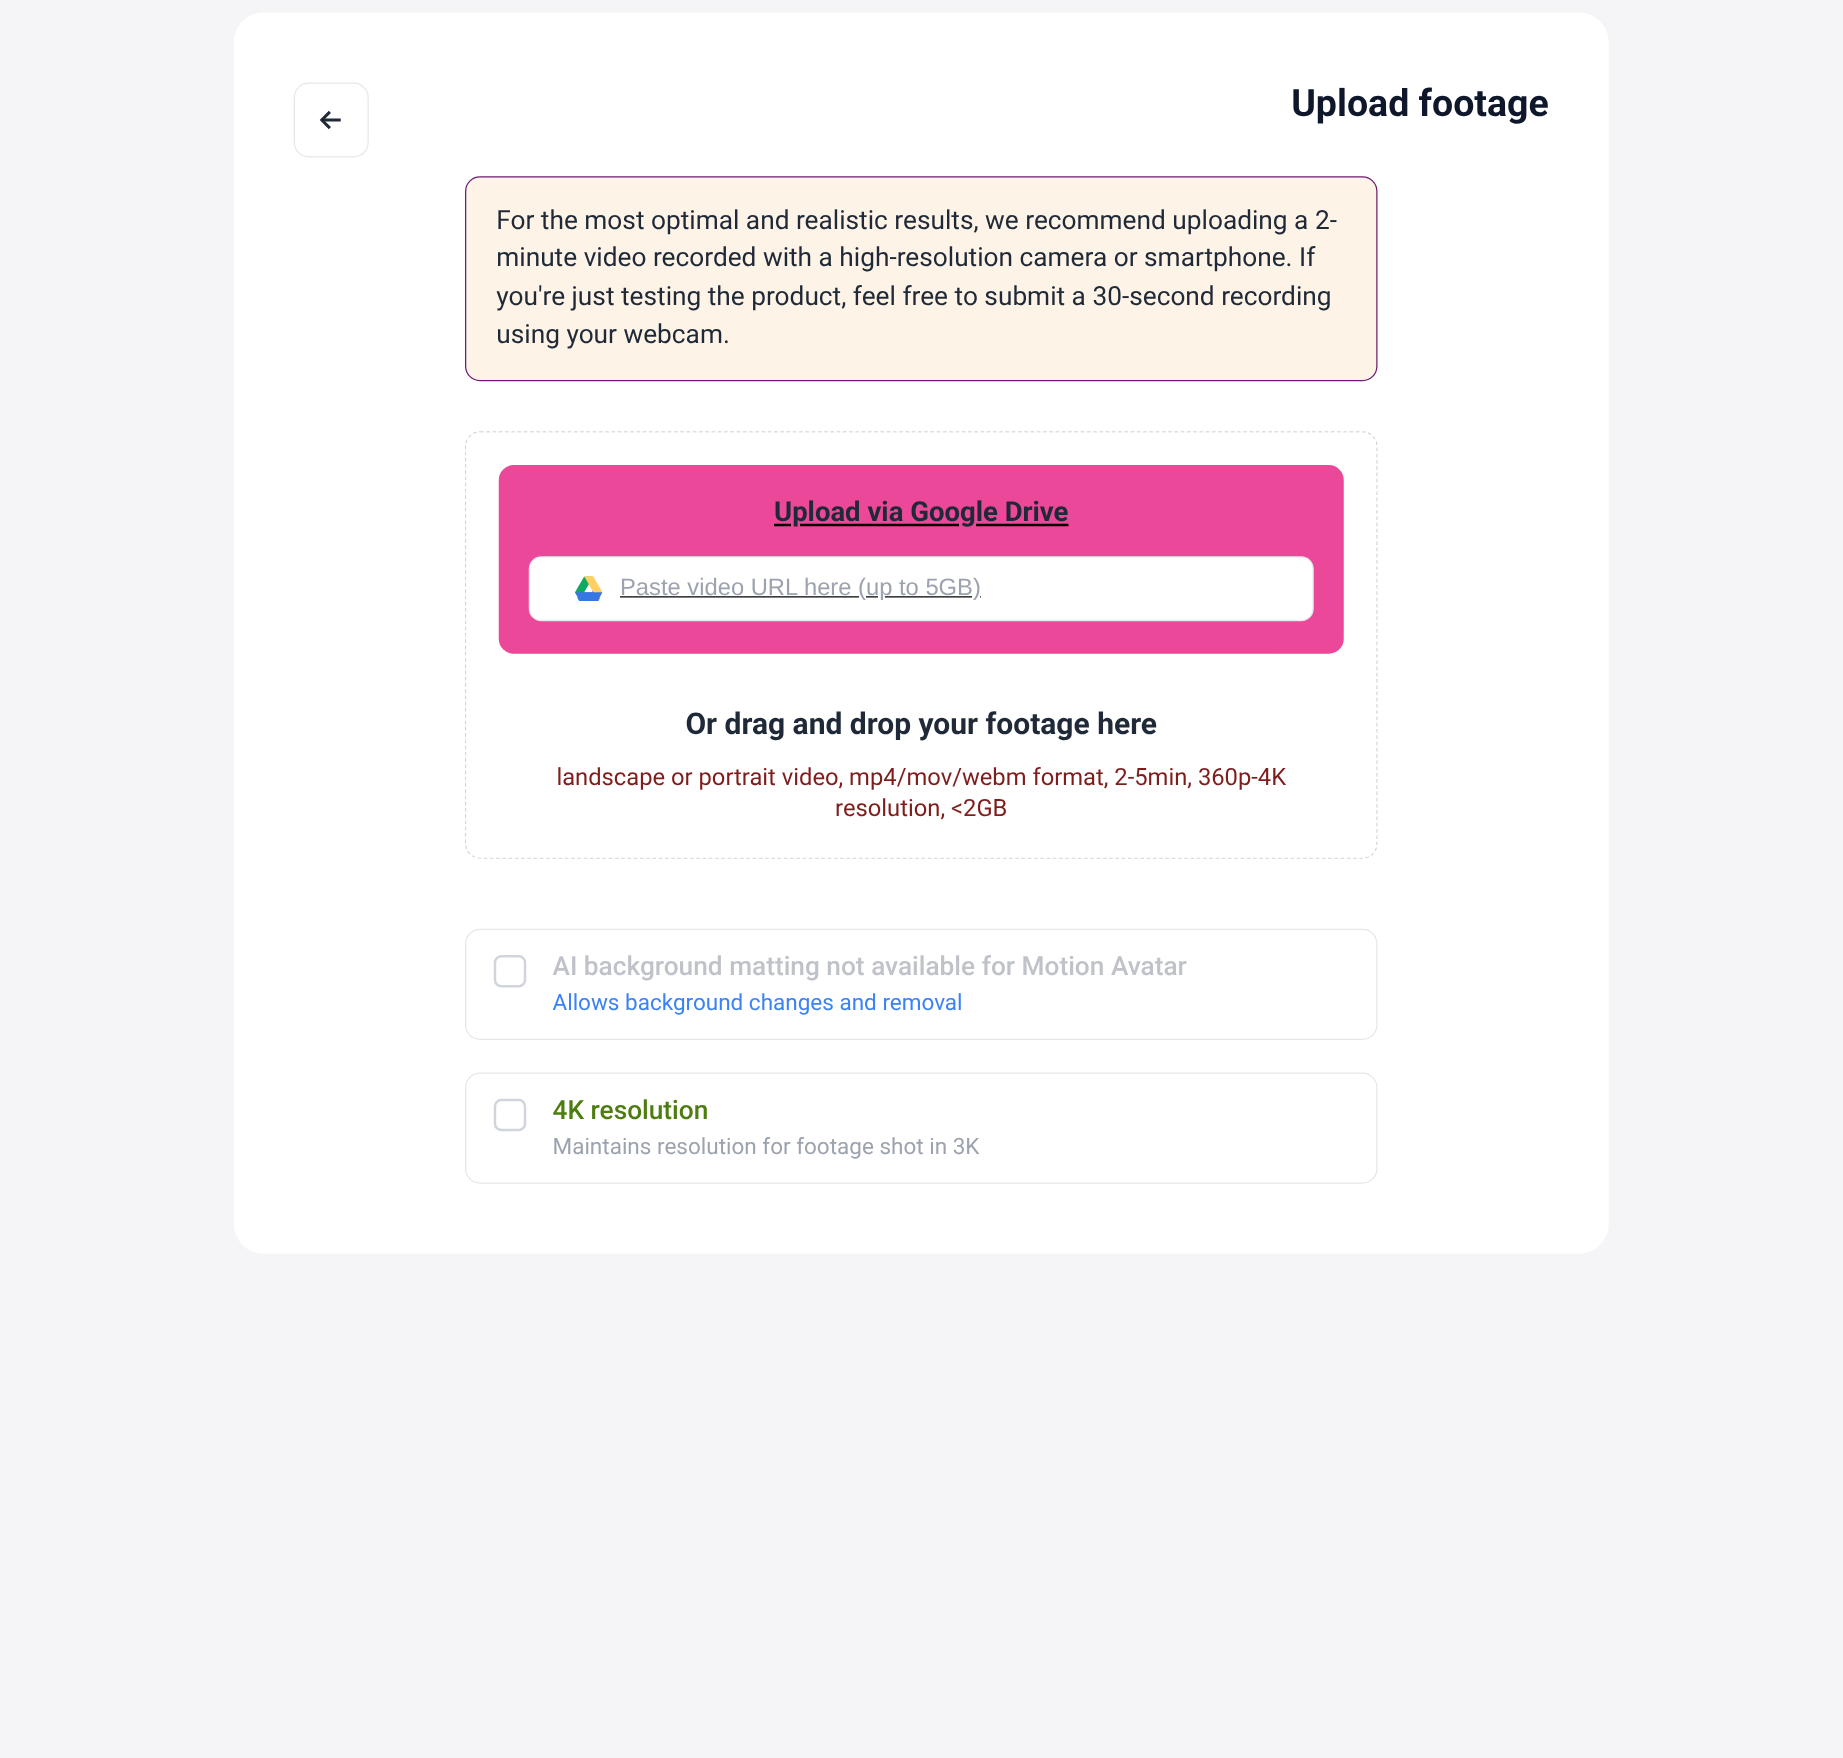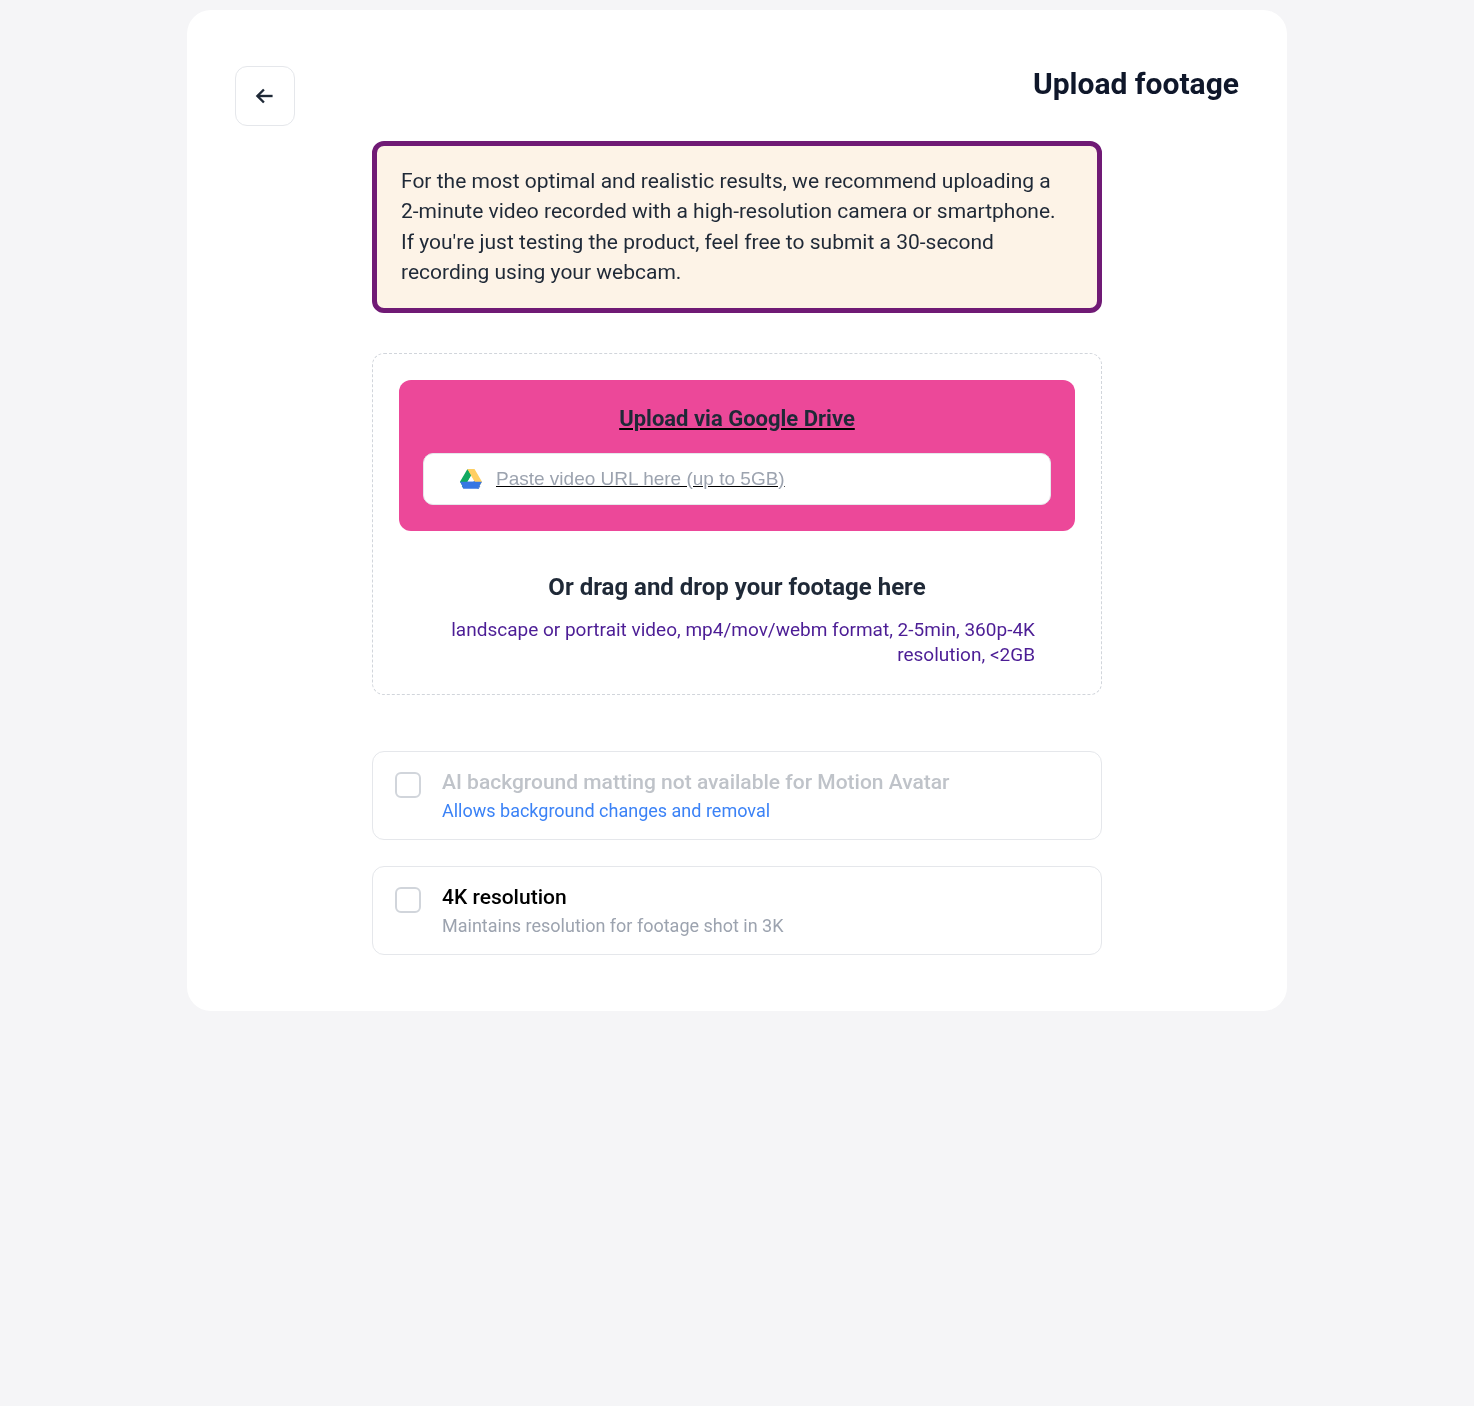--- a/index.html
+++ b/index.html
@@ -47,21 +47,21 @@
       font-weight: 700;
       color: #0f172a;
       margin-top: 10px;
       margin-bottom: 40px;
     }
     .content {
       max-width: 730px;
       margin: 0 auto;
     }
     .info-banner {
-      border: 5px solid #701a75;
+      border: 1px solid #701a75;
       background: #fdf3e7;
       border-radius: 12px;
       padding: 20px 24px;
       font-size: 21px;
       line-height: 1.45;
       color: #1f2937;
     }
     .upload-zone {
       margin-top: 40px;
       border: 1.5px dashed #d1d5db;
@@ -107,23 +107,23 @@
       color: #9ca3af;
     }
     .drop-title {
       text-align: center;
       font-size: 24px;
       font-weight: 700;
       color: #1f2937;
       margin-top: 42px;
     }
     .drop-sub {
-      text-align: right;
+      text-align: center;
       font-size: 19px;
-      color: #4c1d95;
+      color: #7f1d1d;
       margin-top: 16px;
       line-height: 1.35;
       padding: 0 40px;
     }
     .browse-link {
       display: block;
       text-align: center;
       margin-top: 28px;
       margin-bottom: 16px;
       font-size: 21px;
@@ -156,21 +156,21 @@
     }
     .option-checkbox.disabled {
       cursor: not-allowed;
     }
     .option-texts {
       flex: 1;
     }
     .option-label {
       font-size: 21px;
       font-weight: 500;
-      color: #000000;
+      color: #4d7c0f;
     }
     .option-label.disabled {
       color: #bfc3c9;
     }
     .option-desc {
       font-size: 18px;
       color: #9ca3af;
       margin-top: 6px;
     }
     .option-desc.disabled {

